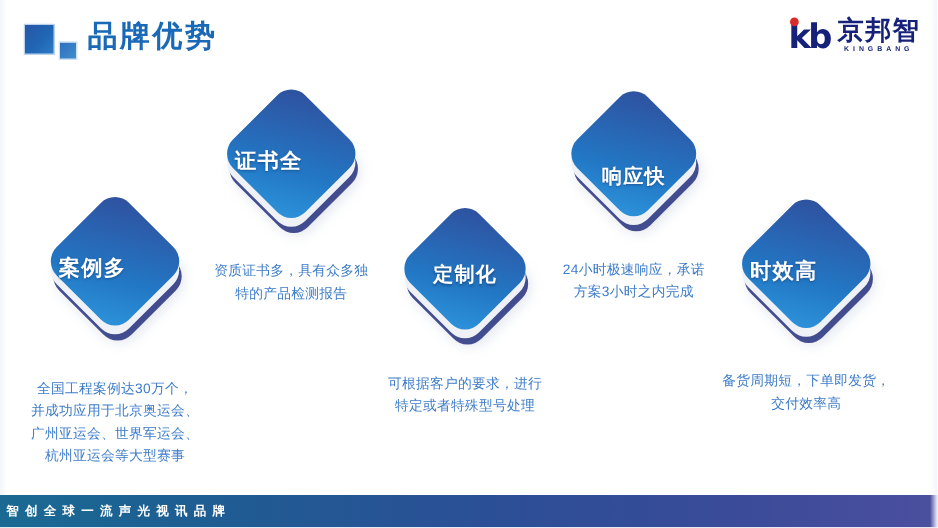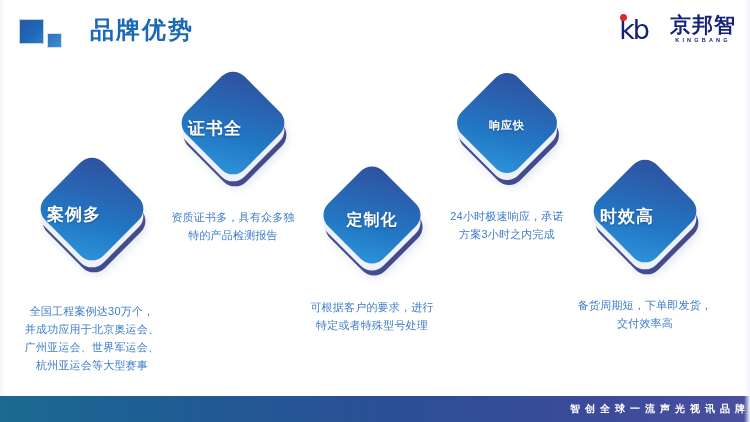--- a/index.html
+++ b/index.html
@@ -68,50 +68,49 @@
   .hdr-title {
     position: absolute;
     left: 70px;
     top: 14px;
     font-size: 24px;
     font-weight: bold;
     color: #1a69b6;
     letter-spacing: 2px;
     line-height: 32px;
     white-space: nowrap;
-    margin-left: 20px;
   }
   .logo {
     position: absolute;
     right: 14px;
     top: 13px;
     height: 32px;
     display: flex;
     align-items: center;
   }
   .logo-mark {
     position: relative;
     font-size: 27px;
-    font-weight: normal;
+    font-weight: bold;
     color: #16227a;
     line-height: 27px;
     letter-spacing: -2px;
     font-family: "DejaVu Sans", sans-serif;
   }
   .logo-dot {
     position: absolute;
     left: 1px;
     top: -2px;
     width: 7px;
     height: 7px;
     border-radius: 50%;
     background: #d92b2b;
   }
   .logo-cn {
-    margin-left: 22px;
+    margin-left: 6px;
     display: flex;
     flex-direction: column;
     justify-content: center;
   }
   .logo-cn-main {
     font-size: 21px;
     font-weight: bold;
     color: #16227a;
     line-height: 21px;
     letter-spacing: 1px;
@@ -187,21 +186,21 @@
   
   .footer {
     position: absolute;
     left: 0;
     bottom: 0;
     width: 750px;
     height: 26px;
     background: linear-gradient(to right, #1b6a93 0%, #1d5f92 18%, #2b4f96 52%, #3a4b99 78%, #4b4f9e 100%);
     display: flex;
     align-items: center;
-    justify-content: flex-end;
+    justify-content: flex-start;
   }
   .footer-text {
     color: #ffffff;
     font-size: 10px;
     font-weight: bold;
     letter-spacing: 5px;
     text-indent: 5px;
   }
 </style>
 </head>
@@ -265,21 +264,21 @@
     <div class="caption" style="left:-25px; top:122px; width:136px; white-space:pre-line;text-align:center;">可根据客户的要求，进行
 特定或者特殊型号处理</div>
   </div>
 
   <div class="item" style="left:463px; top:83px;">
     <div class="diamond-wrap">
       <div class="d-soft" style="left:8px;  top:14px; width:80px; height:80px;"></div>
       <div class="d-shadow-dark" style="left:6px;  top:12px; width:80px; height:80px;"></div>
       <div class="d-shadow-light" style="left:4px;  top:7px;  width:80px; height:80px;"></div>
       <div class="diamond" style="left:4px;  top:0px;  width:80px; height:80px;"></div>
-      <div class="d-label" style="top:35px; font-size:11px; width:88px;">响应快</div>
+      <div class="d-label" style="top:48px; font-size:16px; width:88px;">响应快</div>
     </div>
     <div class="caption" style="left:-27px; top:124px; width:142px; white-space:pre-line;">24小时极速响应，承诺
 方案3小时之内完成</div>
   </div>
 
   <div class="item" style="left:600px; top:170px;">
     <div class="diamond-wrap">
       <div class="d-soft" style="left:8px;  top:14px; width:82px; height:82px;"></div>
       <div class="d-shadow-dark" style="left:6px;  top:12px; width:82px; height:82px;"></div>
       <div class="d-shadow-light" style="left:4px;  top:7px;  width:82px; height:82px;"></div>

